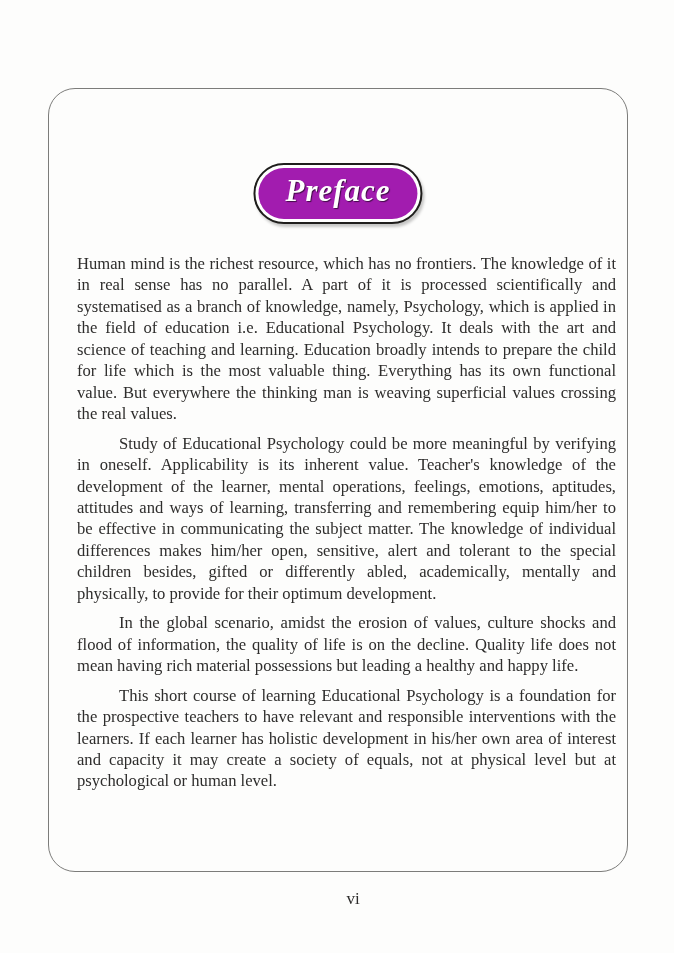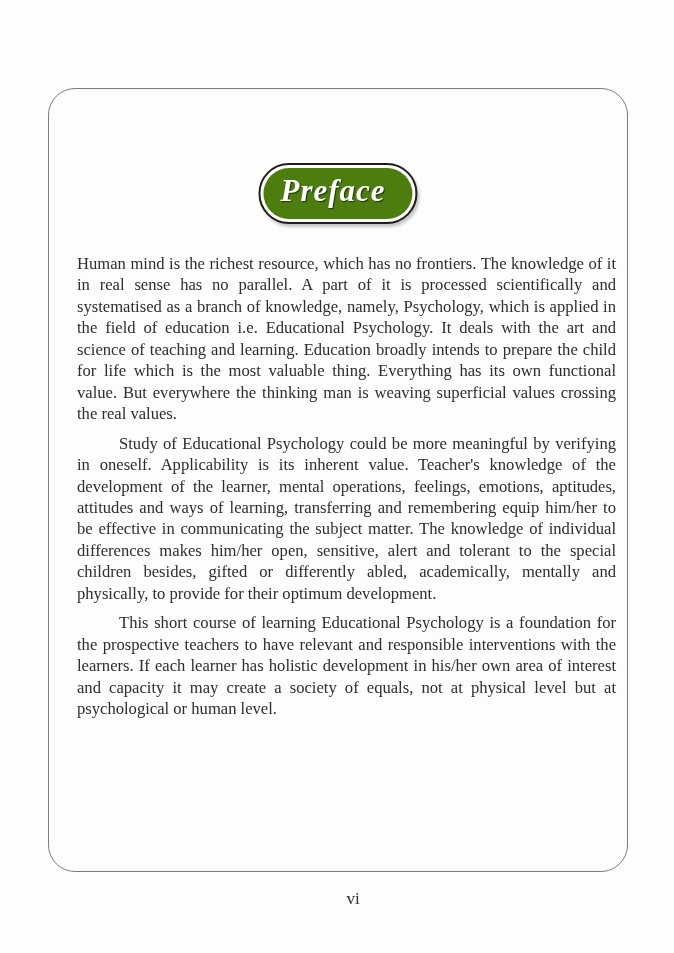--- a/index.html
+++ b/index.html
@@ -30,23 +30,23 @@
     transform: translateX(-50%);
   }
   .badge-outer {
     border: 2px solid #1f1e1c;
     border-radius: 40px;
     padding: 3px;
     background: #ffffff;
     box-shadow: 2px 3px 3px rgba(0,0,0,0.22);
   }
   .badge-inner {
-    background: #4d7c0f;
+    background: #a21caf;
     border-radius: 34px;
-    padding: 5px 27px 10px 17px;
+    padding: 5px 27px 10px 27px;
     text-align: center;
   }
   .badge-text {
     color: #ffffff;
     font-style: italic;
     font-weight: bold;
     font-size: 31px;
     letter-spacing: 1px;
     text-shadow: 1px 1px 1px rgba(0,0,0,0.6);
     font-family: "Liberation Serif", serif;
@@ -89,20 +89,21 @@
       <div class="badge-outer">
         <div class="badge-inner">
           <span class="badge-text">Preface</span>
         </div>
       </div>
     </div>
 
     <div class="content">
       <p>Human mind is the richest resource, which has no frontiers. The knowledge of it in real sense has no parallel. A part of it is processed scientifically and systematised as a branch of knowledge, namely, Psychology, which is applied in the field of education i.e. Educational Psychology. It deals with the art and science of teaching and learning. Education broadly intends to prepare the child for life which is the most valuable thing. Everything has its own functional value. But everywhere the thinking man is weaving superficial values crossing the real values.</p>
       <p>Study of Educational Psychology could be more meaningful by verifying in oneself. Applicability is its inherent value. Teacher's knowledge of the development of the learner, mental operations, feelings, emotions, aptitudes, attitudes and ways of learning, transferring and remembering equip him/her to be effective in communicating the subject matter. The knowledge of individual differences makes him/her open, sensitive, alert and tolerant to the special children besides, gifted or differently abled, academically, mentally and physically, to provide for their optimum development.</p>
+      <p>In the global scenario, amidst the erosion of values, culture shocks and flood of information, the quality of life is on the decline. Quality life does not mean having rich material possessions but leading a healthy and happy life.</p>
       <p>This short course of learning Educational Psychology is a foundation for the prospective teachers to have relevant and responsible interventions with the learners. If each learner has holistic development in his/her own area of interest and capacity it may create a society of equals, not at physical level but at psychological or human level.</p>
     </div>
 
   </div>
 
   <div class="page-number">vi</div>
 
 </div>
 
 </body></html>

